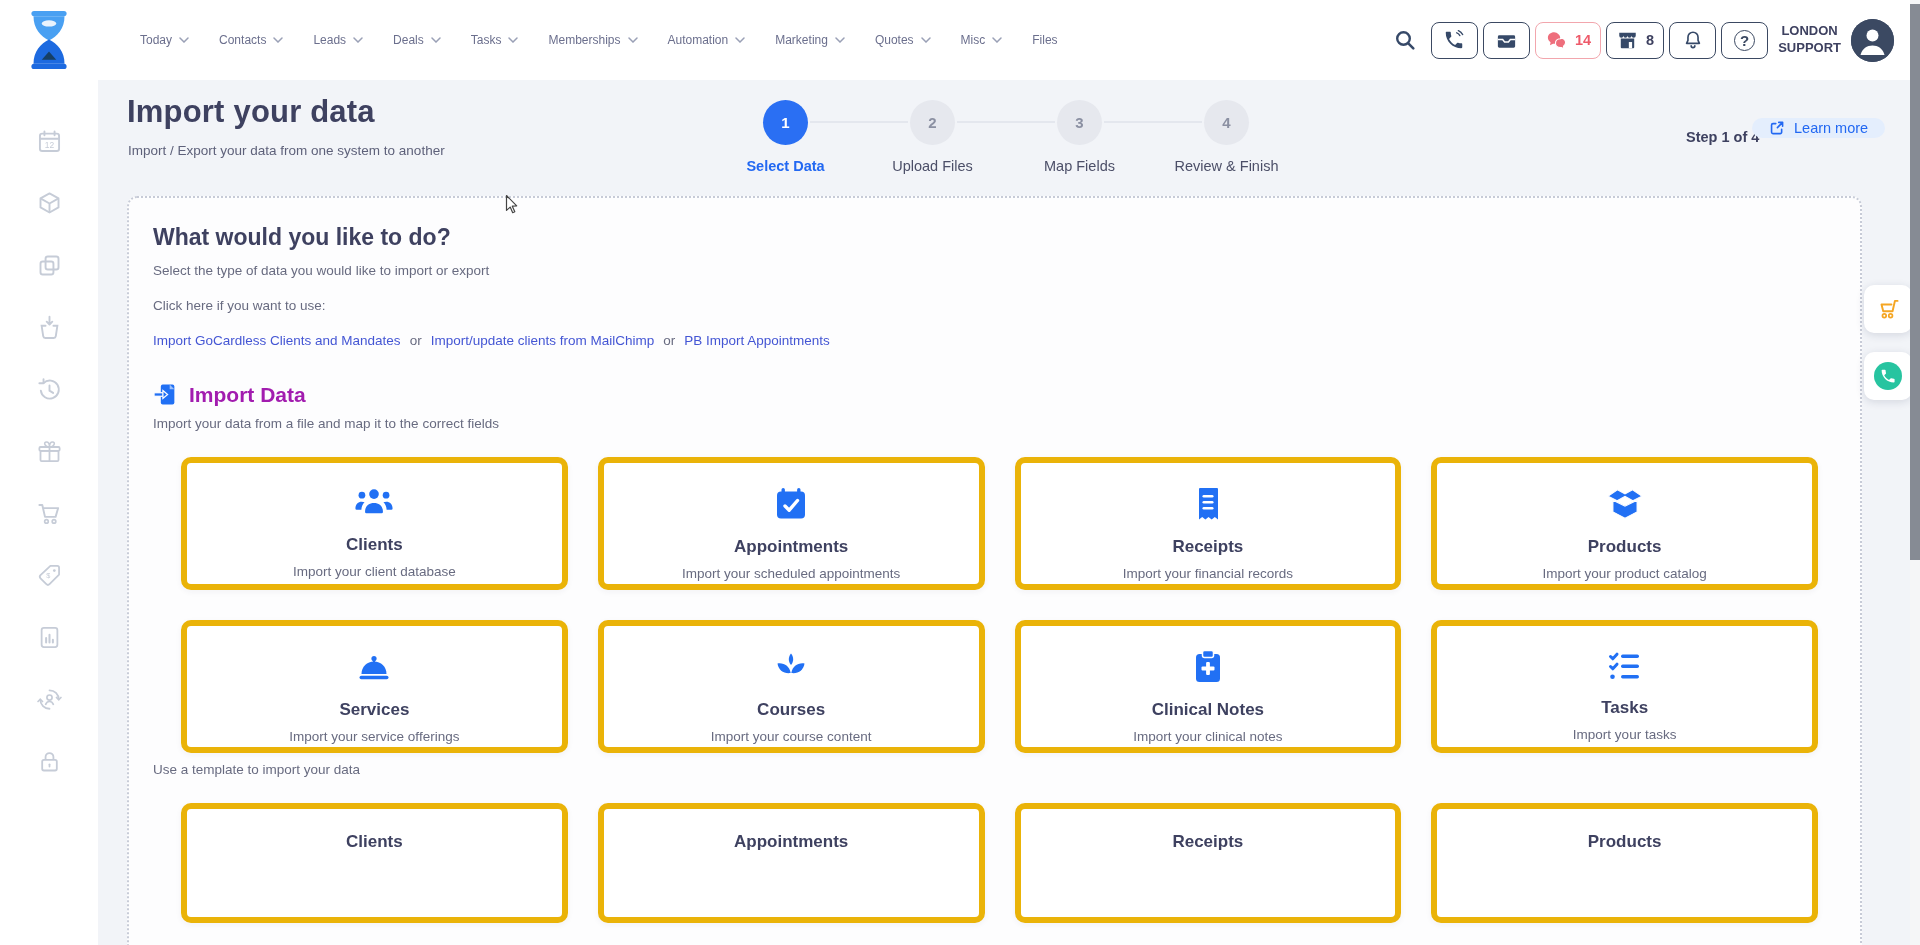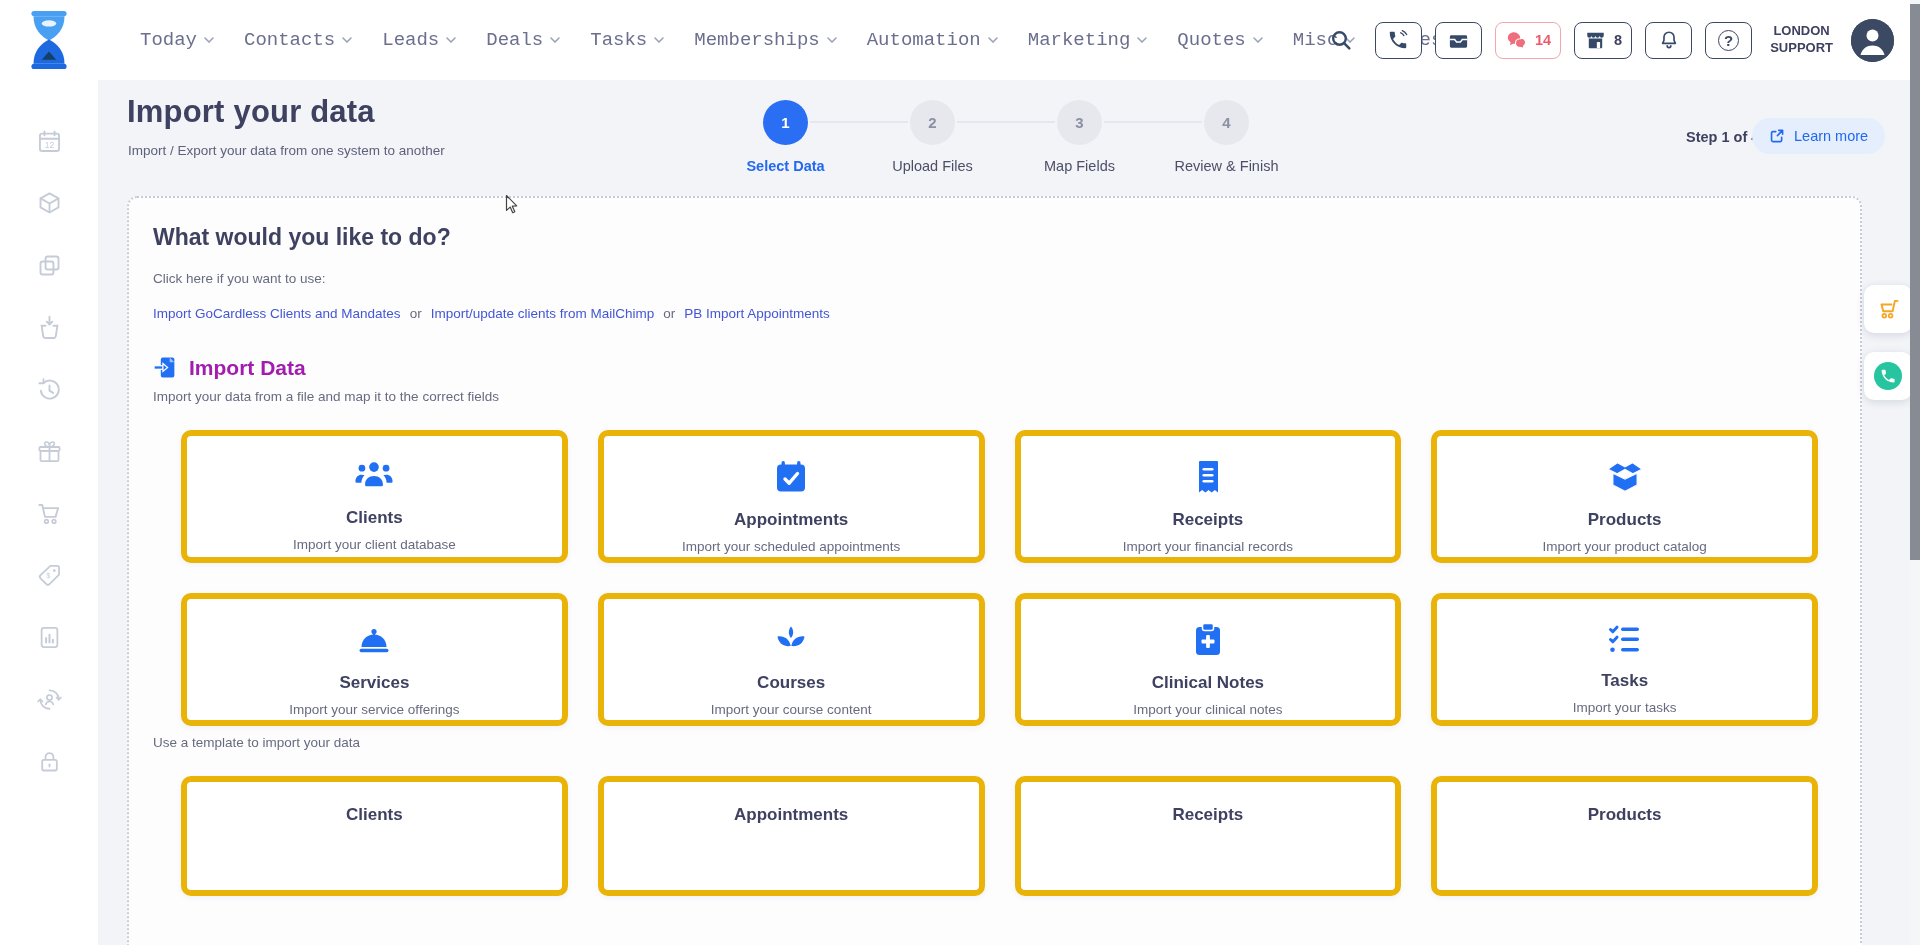--- a/index.html
+++ b/index.html
@@ -3,22 +3,22 @@
 <meta charset="utf-8">
 <style>
   * { margin:0; padding:0; box-sizing:border-box; }
   html,body { width:1920px; height:945px; overflow:hidden; }
   body { font-family:"Liberation Sans",sans-serif; background:#f2f4f8; position:relative; }
 
   
   .topbar { position:absolute; top:0; left:0; width:1920px; height:80px; background:#fff; z-index:5; }
   .logo { position:absolute; left:24px; top:10px; cursor:pointer; }
   .nav { position:absolute; left:140px; top:0; height:80px; display:flex; align-items:center; gap:30px; }
-  .nav-item { display:flex; align-items:center; gap:7px; color:#6b6f8d; font-size:19px; cursor:pointer; white-space:nowrap;font-family:Liberation Mono, monospace; }
-  .top-actions { position:absolute; right:26px; top:0; height:80px; display:flex; align-items:center; gap:13px; }
+  .nav-item { display:flex; align-items:center; gap:7px; color:#6b6f8d; font-size:12px; cursor:pointer; white-space:nowrap; }
+  .top-actions { position:absolute; right:26px; top:0; height:80px; display:flex; align-items:center; gap:5px; }
   .search-btn { width:34px; height:34px; display:flex; align-items:center; justify-content:center; cursor:pointer; margin-right:4px; }
   .icon-box { height:37px; min-width:47px; border:1.8px solid #3b4962; border-radius:8px; display:flex; align-items:center; justify-content:center; gap:7px; padding:0 9px; background:#fff; cursor:pointer; }
   .icon-box.alert { border-color:#f2a6ad; }
   .count-red { color:#ee5a6a; font-size:14.5px; font-weight:700; }
   .count-dark { color:#3e4160; font-size:14.5px; font-weight:700; }
   .help-glyph { color:#3b4962; font-size:15px; font-weight:700; border:1.8px solid #3b4962; border-radius:50%; width:21px; height:21px; display:flex; align-items:center; justify-content:center; }
   .account-name { color:#3e4160; font-size:13px; font-weight:700; line-height:1.3; text-align:center; margin:0 5px; }
   .avatar { width:43px; height:43px; border-radius:50%; background:#3b4962; cursor:pointer; flex-shrink:0; }
 
   
@@ -33,21 +33,21 @@
   .stepper { position:absolute; left:712px; top:100px; display:flex; }
   .step { width:147px; text-align:center; }
   .step-circle { width:45px; height:45px; border-radius:50%; background:#e6e8ee; color:#8b90a2; font-size:15px; font-weight:600; display:flex; align-items:center; justify-content:center; margin:0 auto; cursor:pointer; }
   .step.active .step-circle { background:#2a6ff3; color:#fff; }
   .step-label { margin-top:13px; font-size:14.5px; color:#4c4f68; }
   .step.active .step-label { color:#2268f2; font-weight:600; }
   .step-line { position:absolute; height:2px; background:#e4e7ee; top:121px; z-index:-1; }
   .sl1 { left:810px; width:98px; } .sl2 { left:957px; width:98px; } .sl3 { left:1104px; width:98px; }
 
   .step-counter { position:absolute; left:1686px; top:129px; font-size:14.5px; font-weight:600; color:#3e4160; }
-  .learn-more { position:absolute; left:1752px; top:118px; height:36px; padding:0 17px; border-radius:18px; background:#e4eefd; color:#2268f2; display:flex; align-items:center; gap:9px; font-size:14.5px; font-weight:500; border:none; cursor:pointer; font-family:inherit; }
+  .learn-more { position:absolute; left:1752px; top:118px; height:20px; padding:0 17px; border-radius:18px; background:#e4eefd; color:#2268f2; display:flex; align-items:center; gap:9px; font-size:14.5px; font-weight:500; border:none; cursor:pointer; font-family:inherit; }
 
   
   .panel { position:absolute; left:127px; top:196px; width:1735px; height:1060px; background:#fdfdfe; border:2px dotted #c7cbd7; border-radius:10px; padding:26px 24px; }
   .panel-heading { font-size:23px; font-weight:600; color:#3e4160; }
   .panel-sub { margin-top:12px; font-size:13.5px; color:#686b80; }
   .panel-prompt { margin-top:20px; font-size:13.5px; color:#686b80; }
   .links-row { margin-top:20px; font-size:13.5px; display:flex; gap:9px; align-items:center; }
   .import-link { color:#4456d4; cursor:pointer; }
   .or { color:#686b80; }
 
@@ -294,20 +294,21 @@
 <button class="learn-more">
   <svg width="16" height="16" viewBox="0 0 20 20">
       <path d="M8.5 4.5H5A1.8 1.8 0 0 0 3.2 6.3v9A1.8 1.8 0 0 0 5 17h9a1.8 1.8 0 0 0 1.8-1.8v-3.5" stroke="#2268f2" stroke-width="2" fill="none" stroke-linecap="round"></path>
       <path d="M10.5 9.5L17 3M12.2 3H17v4.8" stroke="#2268f2" stroke-width="2" fill="none" stroke-linecap="round" stroke-linejoin="round"></path>
     </svg>
   <span>Learn more</span>
 </button>
 
 <div class="panel">
   <div class="panel-heading">What would you like to do?</div>
+  <div class="panel-sub">Select the type of data you would like to import or export</div>
   <div class="panel-prompt">Click here if you want to use:</div>
   <div class="links-row">
     <span class="import-link">Import GoCardless Clients and Mandates</span>
     <span class="or">or</span>
     <span class="import-link">Import/update clients from MailChimp</span>
     <span class="or">or</span>
     <span class="import-link">PB Import Appointments</span>
   </div>
 
   <div class="section-head">

